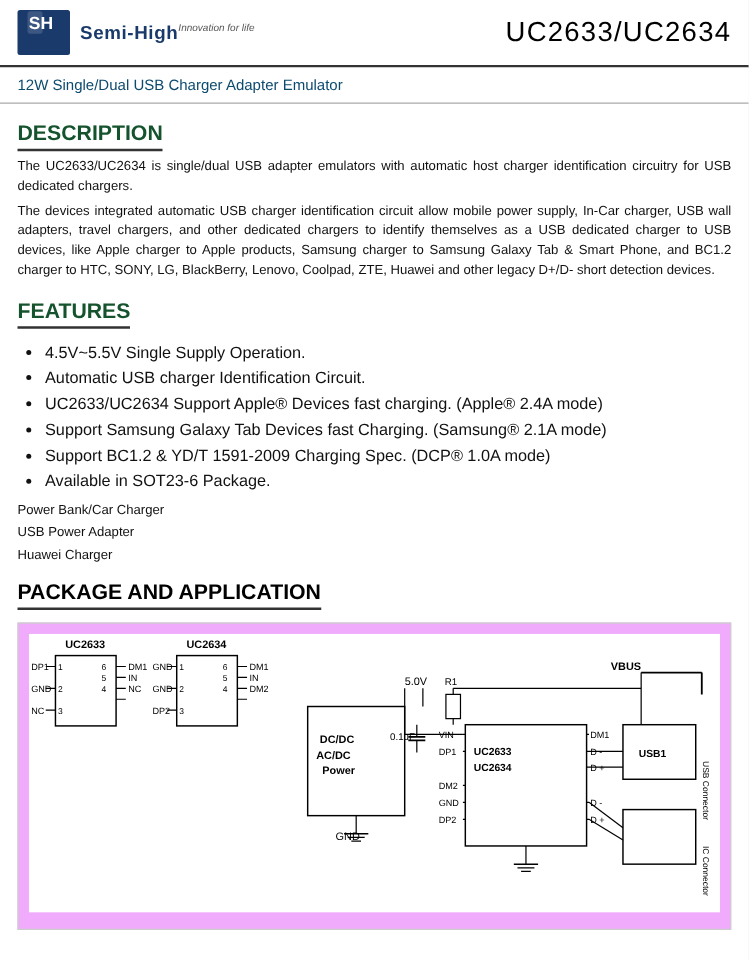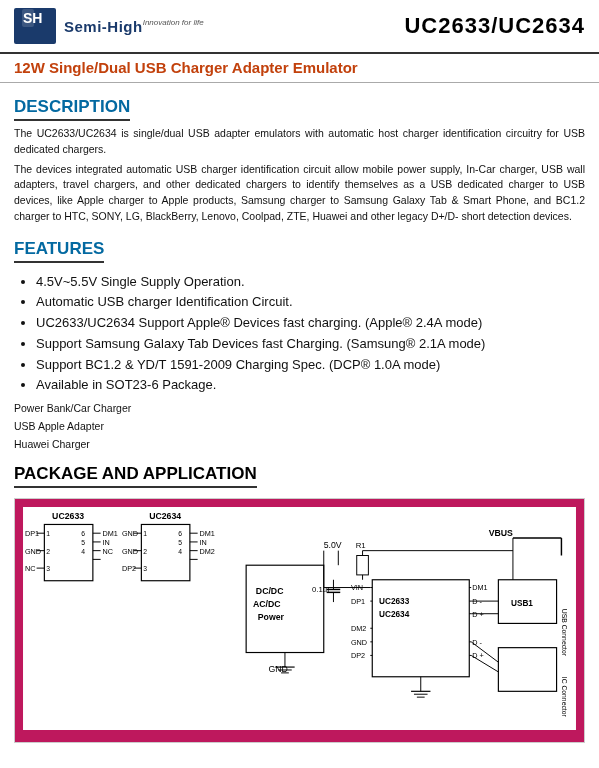--- a/index.html
+++ b/index.html
@@ -55,43 +55,43 @@
       color: #1a3a6b;
       letter-spacing: 0.5px;
     }
     .logo-tagline {
       font-size: 8px;
       color: #555;
       font-style: italic;
     }
     .chip-title {
       font-size: 22px;
-      font-weight: bold;
+      font-weight: normal;
       color: #000;
       letter-spacing: 1px;
     }
     
     .subtitle-bar {
       background: #fff;
       border-bottom: 1px solid #aaa;
       padding: 5px 14px;
     }
     .subtitle-bar span {
-      font-size: 15px;
-      font-weight: bold;
-      color: #c2410c;
+      font-size: 12px;
+      font-weight: normal;
+      color: #0c4a6e;
     }
     
     .content {
       padding: 10px 14px 10px 14px;
     }
     .section-title {
       font-size: 17px;
       font-weight: bold;
-      color: #0369a1;
+      color: #14532d;
       margin-bottom: 5px;
       margin-top: 10px;
       border-bottom: 2px solid #333;
       padding-bottom: 2px;
       display: inline-block;
     }
     .section-title.first {
       margin-top: 4px;
     }
     .body-text {
@@ -124,21 +124,21 @@
       margin-top: 10px;
       margin-bottom: 4px;
       border-bottom: 2px solid #333;
       padding-bottom: 2px;
       display: inline-block;
     }
     
     .circuit-area {
       margin-top: 6px;
       border: 1px solid #ccc;
-      background: #be185d;
+      background: #f0abfc;
       padding: 8px;
       position: relative;
     }
     .circuit-svg {
       width: 100%;
     }
   </style>
 </head>
 <body>
 
@@ -181,21 +181,21 @@
         <li>UC2633/UC2634 Support Apple® Devices fast charging. (Apple® 2.4A mode)</li>
         <li>Support Samsung Galaxy Tab Devices fast Charging. (Samsung® 2.1A mode)</li>
         <li>Support BC1.2 &amp; YD/T 1591-2009 Charging Spec. (DCP® 1.0A mode)</li>
         <li>Available in SOT23-6 Package.</li>
       </ul>
     </div>
 
     <div>
       <div class="applications-text">
         <div>Power Bank/Car Charger</div>
-        <div>USB Apple Adapter</div>
+        <div>USB Power Adapter</div>
         <div>Huawei Charger</div>
       </div>
     </div>
 
     <div>
       <div class="pkg-section-title">PACKAGE AND APPLICATION</div>
 
       
       <div class="circuit-area">
         <svg class="circuit-svg" viewBox="0 0 570 230" xmlns="http://www.w3.org/2000/svg">

